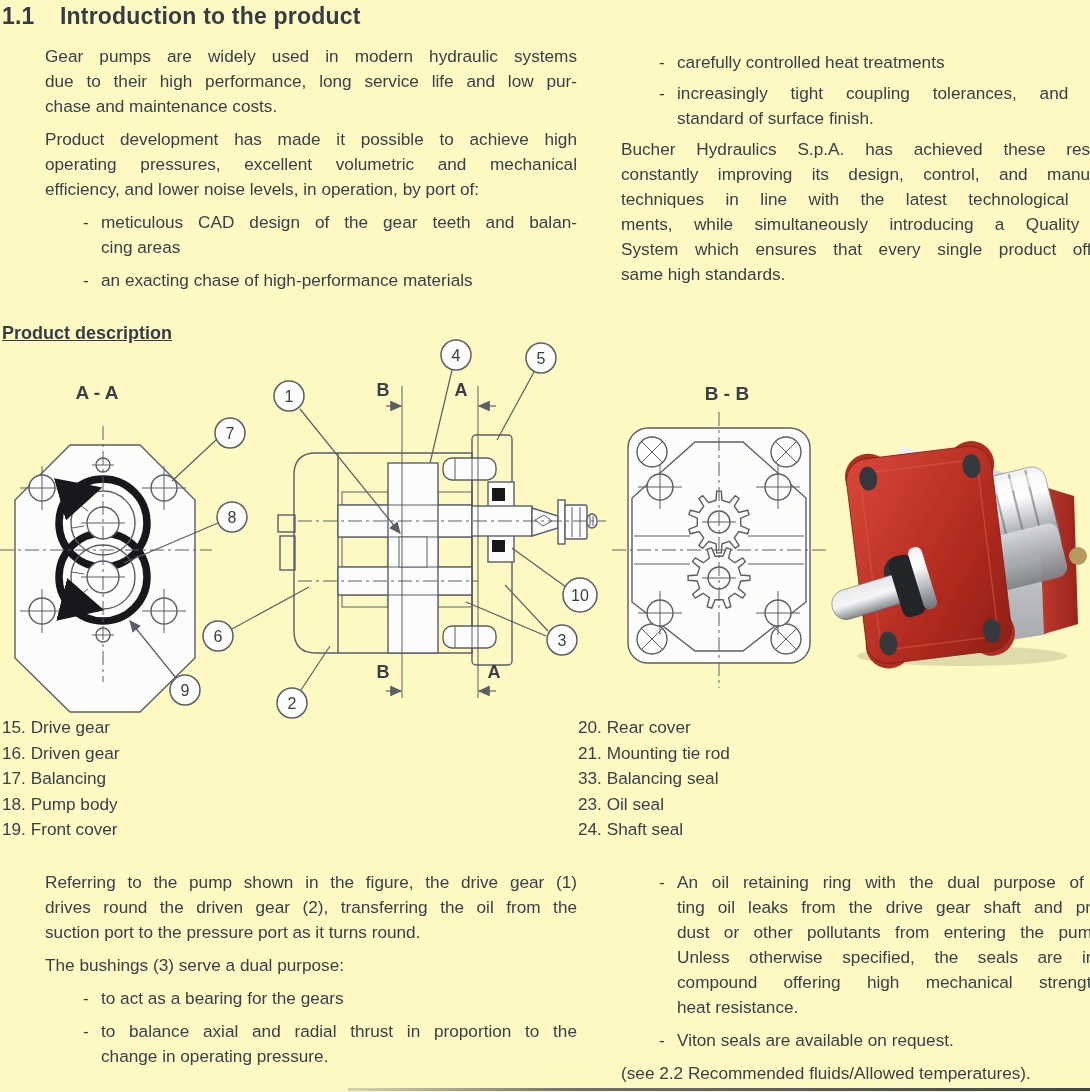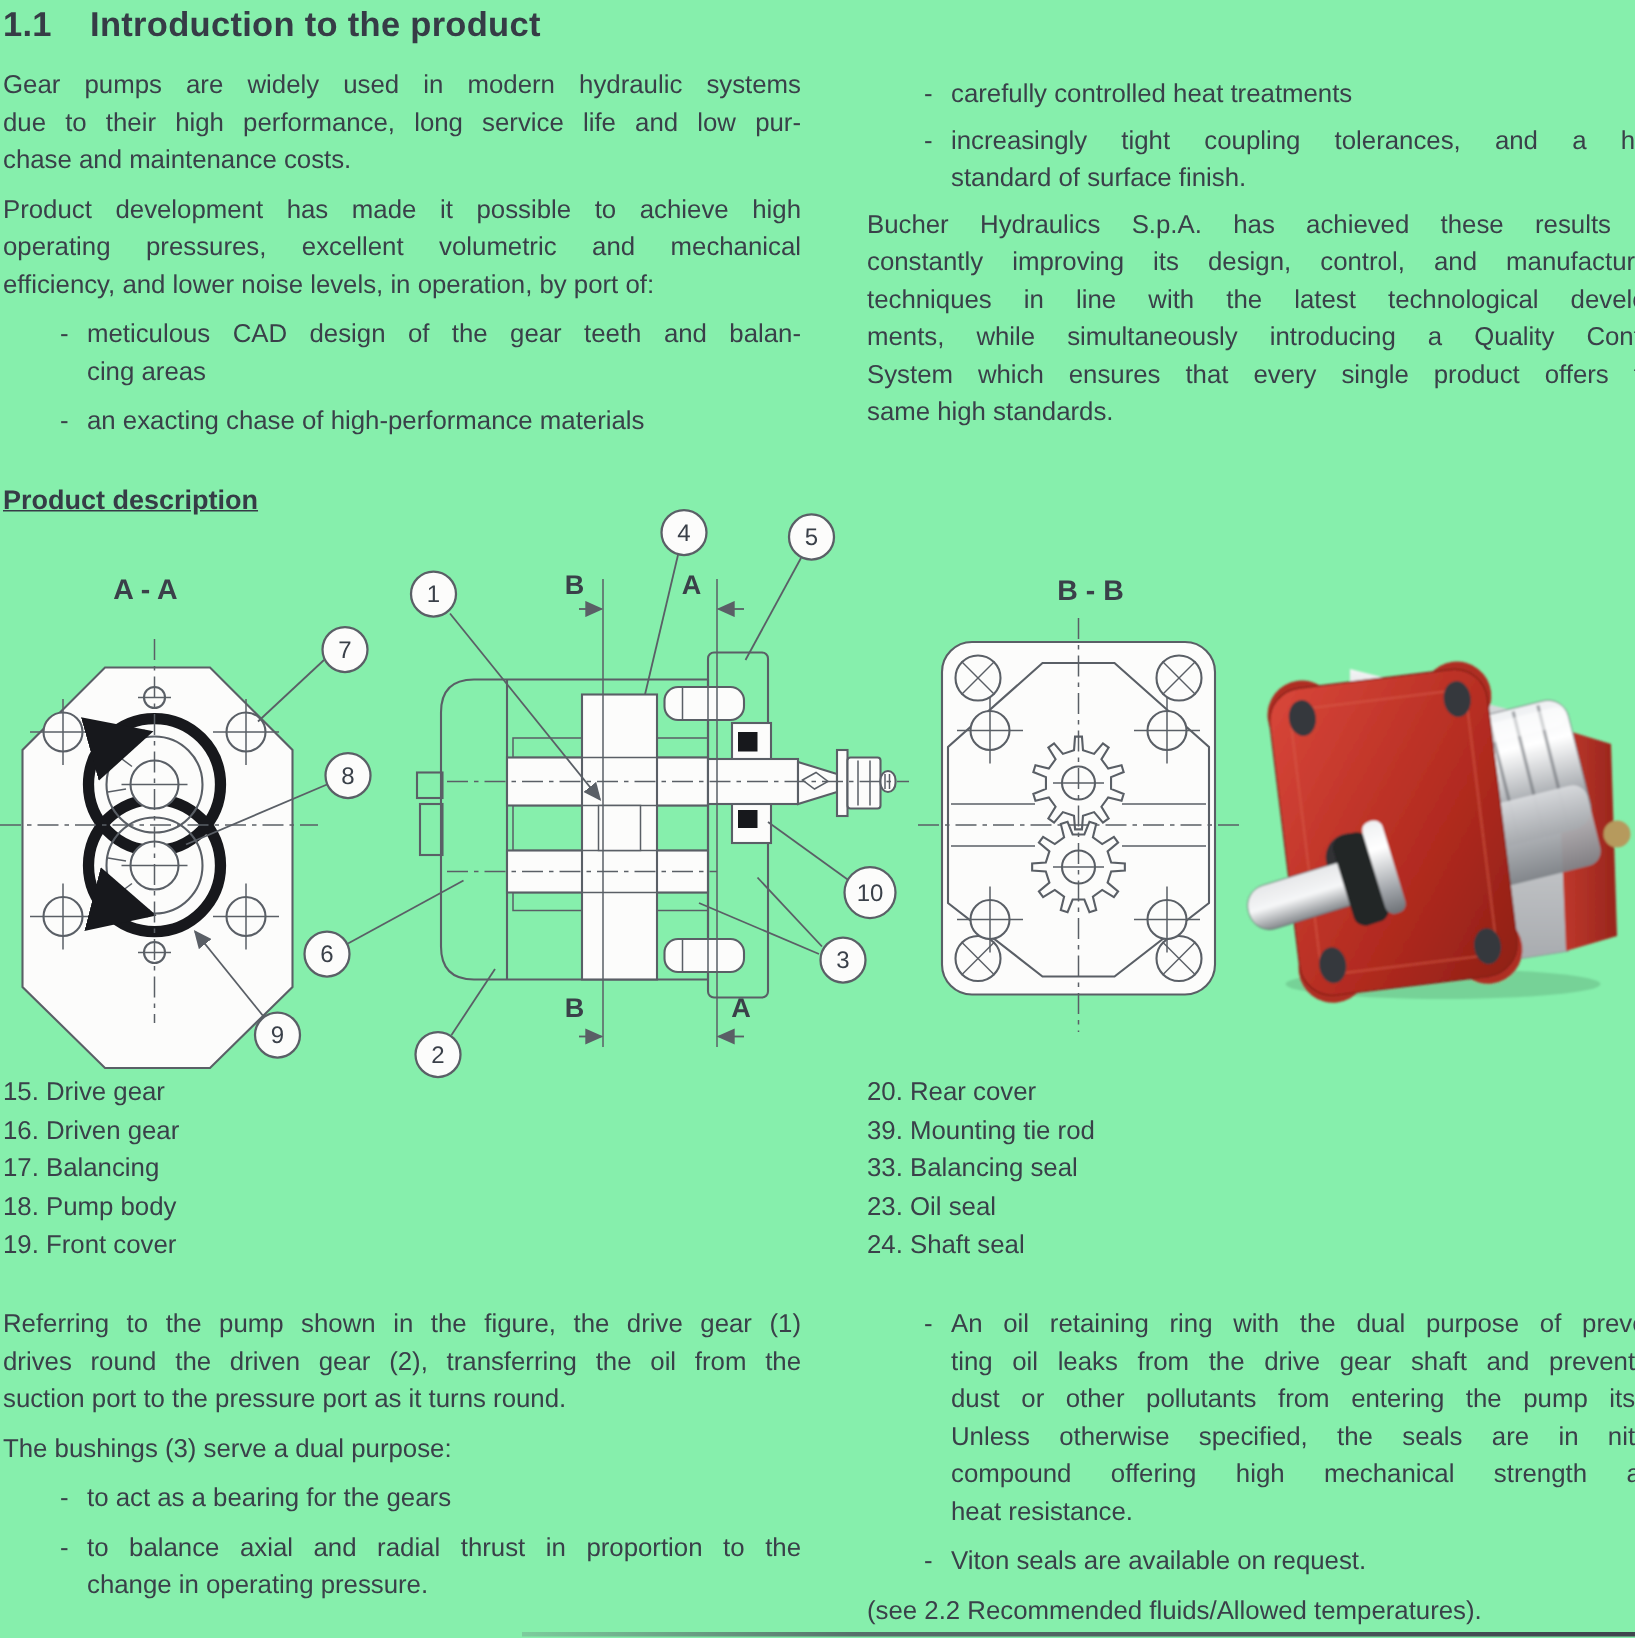--- a/index.html
+++ b/index.html
@@ -1,23 +1,23 @@
 <!DOCTYPE html>
 <html><head>
 <meta charset="utf-8">
 <style>
   html,body{margin:0;padding:0;background:#ffffff;}
   .page{
     position:relative;width:1090px;height:1092px;overflow:hidden;
-    background:#86efac;color:#3a4049;
+    background:#fef9c3;color:#3a4049;
     font-family:"Liberation Sans",sans-serif;
   }
   .heading{position:absolute;top:3px;left:2px;margin:0;font-size:23px;font-weight:bold;letter-spacing:.2px;color:#363c46;}
   .heading .hnum{display:inline-block;width:58px;}
-  .col{position:absolute;font-size:17.2px;line-height:25px;}
+  .col{position:absolute;font-size:17.2px;line-height:25px;margin-left:43px;}
   .blk{margin:0 0 8px 0;}
   #colTR .blk{margin-bottom:6px;}
   .blk.bullet{position:relative;padding-left:56px;}
   .blk .dash{position:absolute;left:38px;top:0;}
   .ln{text-align:justify;text-align-last:justify;}
   .ln-last{text-align-last:left;}
   .subhead{position:absolute;top:323px;left:2px;font-size:18px;font-weight:bold;color:#363c46;text-decoration:underline;}
   .figure{position:absolute;top:330px;left:0;width:1090px;height:390px;}
   .parts{position:absolute;top:715px;font-size:17.2px;line-height:25.5px;}
   .pitem{white-space:nowrap;}
@@ -402,21 +402,21 @@
 
   <div class="pitem">15. Drive gear</div>
       <div class="pitem">16. Driven gear</div>
       <div class="pitem">17. Balancing</div>
       <div class="pitem">18. Pump body</div>
       <div class="pitem">19. Front cover</div>
     </div>
   <div class="parts" style="left:578px">
 
   <div class="pitem">20. Rear cover</div>
-      <div class="pitem">39. Mounting tie rod</div>
+      <div class="pitem">21. Mounting tie rod</div>
       <div class="pitem">33. Balancing seal</div>
       <div class="pitem">23. Oil seal</div>
       <div class="pitem">24. Shaft seal</div>
     </div>
 
   <div class="col" id="colBL" style="left:2px;top:870px;width:532px">
       <div class="blk para">
         <div class="ln">Referring to the pump shown in the figure, the drive gear (1)</div>
         <div class="ln">drives round the driven gear (2), transferring the oil from the</div>
         <div class="ln ln-last">suction port to the pressure port as it turns round.</div>

